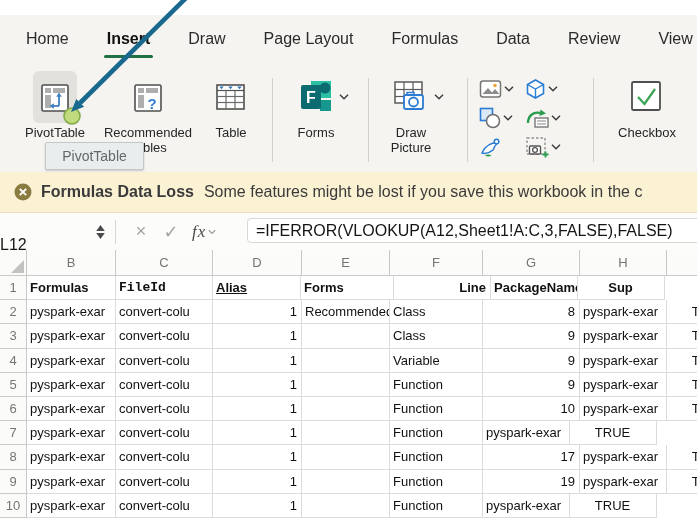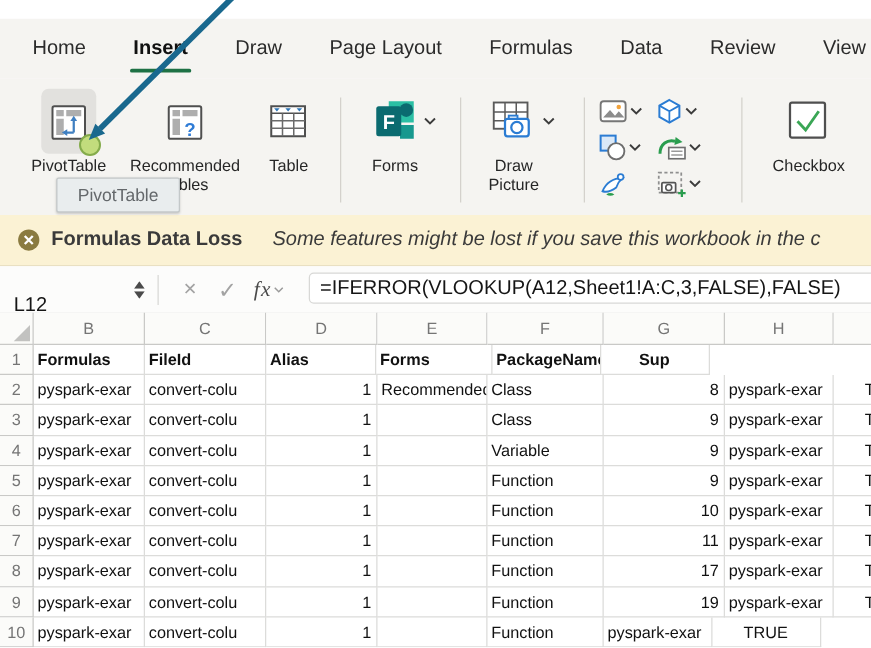--- a/index.html
+++ b/index.html
@@ -27,25 +27,25 @@
   
   .tooltip{position:absolute;left:45px;top:142px;width:97px;height:26px;background:#e9edee;
     border:1px solid #c3c8c9;border-radius:2px;box-shadow:0 1px 2px rgba(0,0,0,.18);
     display:flex;align-items:center;justify-content:center;font-size:14px;color:#64686b;z-index:20;}
   
   .annot{position:absolute;left:0;top:0;width:697px;height:518px;pointer-events:none;z-index:30;}
   
   .warnbar{position:absolute;left:0;top:172px;width:697px;height:41px;background:#fbf2d4;
     display:flex;align-items:center;padding-left:14px;box-sizing:border-box;border-bottom:1px solid #e9e0c2;}
   .warnbar .wtitle{font-weight:bold;font-size:16px;color:#3a3a3a;margin-left:9px;white-space:nowrap;}
-  .warnbar .wmsg{font-size:16px;color:#3a3a3a;margin-left:24px;white-space:nowrap;font-style:italic;}
+  .warnbar .wmsg{font-size:16px;color:#3a3a3a;margin-left:10px;white-space:nowrap;}
   
   .fbar{position:absolute;left:0;top:213px;width:697px;height:37px;background:#fcfcfb;
     border-bottom:1px solid #cfcfcd;display:flex;align-items:center;}
-  .namebox{width:96px;padding-left:11px;font-size:16px;color:#151515;margin-top:27px;}
+  .namebox{width:96px;padding-left:0;font-size:16px;color:#151515;margin-top:27px;}
   .stepper{display:flex;flex-direction:column;gap:2px;margin-right:8px;}
   .fdiv{width:1px;height:24px;background:#d8d8d6;margin:0 10px 0 2px;}
   .fbtn{font-size:18px;color:#a3a3a3;width:30px;text-align:center;}
   .fx{font-family:"Liberation Serif",serif;font-style:italic;font-size:17px;color:#4a4a4a;
     margin-left:6px;letter-spacing:1px;}
   .finput{position:absolute;left:247px;top:5px;width:460px;height:25px;background:#fff;
     border:1px solid #d8d8d6;border-radius:4px;display:flex;align-items:center;
     padding-left:8px;box-sizing:border-box;font-size:16px;color:#151515;white-space:nowrap;overflow:hidden;}
   
   .grid{position:absolute;left:0;top:250px;width:697px;height:268px;background:#fff;overflow:hidden;
@@ -291,23 +291,24 @@
         <div class="hcell" style="width: 89px; height: 26px;">D</div>
         <div class="hcell" style="width: 88px; height: 26px;">E</div>
         <div class="hcell" style="width: 93px; height: 26px;">F</div>
         <div class="hcell" style="width: 97px; height: 26px;">G</div>
         <div class="hcell" style="width: 87px; height: 26px;">H</div>
         <div class="hcell" style="width: 87px; height: 26px;">I</div>
       </div>
       <div class="srow">
         <div class="gut" style="width: 27px; height: 24.2px;">1</div>
         <div class="cell" style="width: 89px; height: 24.2px; font-weight: bold;">Formulas</div>
-        <div class="cell" style="width: 97px; height: 24.2px; font-weight: bold;">FileId</div>
-        <div class="cell" style="width: 88px; height: 24.2px; font-weight: bold;">Alias</div>
+        <div class="cell" style="width: 97px; height: 24.2px; font-weight: bold; font-family: Liberation Mono, monospace;">FileId</div>
+        <div class="cell" style="width: 88px; height: 24.2px; font-weight: bold; text-decoration: underline;">Alias</div>
         <div class="cell" style="width: 93px; height: 24.2px; font-weight: bold;">Forms</div>
+        <div class="cell r" style="width: 97px; height: 24.2px; font-weight: bold;">Line</div>
         <div class="cell" style="width: 87px; height: 24.2px; font-weight: bold;">PackageName</div>
         <div class="cell c" style="width: 87px; height: 24.2px; font-weight: bold;">Sup</div>
       </div>
       <div class="srow">
         <div class="gut" style="width: 27px; height: 24.2px;">2</div>
         <div class="cell" style="width: 89px; height: 24.2px;">pyspark-exar</div>
         <div class="cell" style="width: 97px; height: 24.2px;">convert-colu</div>
         <div class="cell r" style="width: 89px; height: 24.2px;">1</div>
         <div class="cell" style="width: 88px; height: 24.2px;">Recommended</div>
         <div class="cell" style="width: 93px; height: 24.2px;">Class</div>
@@ -359,21 +360,20 @@
         <div class="cell" style="width: 87px; height: 24.2px;">pyspark-exar</div>
         <div class="cell c" style="width: 87px; height: 24.2px;">TRUE</div>
       </div>
       <div class="srow">
         <div class="gut" style="width: 27px; height: 24.2px;">7</div>
         <div class="cell" style="width: 89px; height: 24.2px;">pyspark-exar</div>
         <div class="cell" style="width: 97px; height: 24.2px;">convert-colu</div>
         <div class="cell r" style="width: 89px; height: 24.2px;">1</div>
         <div class="cell" style="width: 88px; height: 24.2px;"></div>
         <div class="cell" style="width: 93px; height: 24.2px;">Function</div>
-        <div class="cell r" style="width: 97px; height: 24.2px;">11</div>
         <div class="cell" style="width: 87px; height: 24.2px;">pyspark-exar</div>
         <div class="cell c" style="width: 87px; height: 24.2px;">TRUE</div>
       </div>
       <div class="srow">
         <div class="gut" style="width: 27px; height: 24.2px;">8</div>
         <div class="cell" style="width: 89px; height: 24.2px;">pyspark-exar</div>
         <div class="cell" style="width: 97px; height: 24.2px;">convert-colu</div>
         <div class="cell r" style="width: 89px; height: 24.2px;">1</div>
         <div class="cell" style="width: 88px; height: 24.2px;"></div>
         <div class="cell" style="width: 93px; height: 24.2px;">Function</div>

